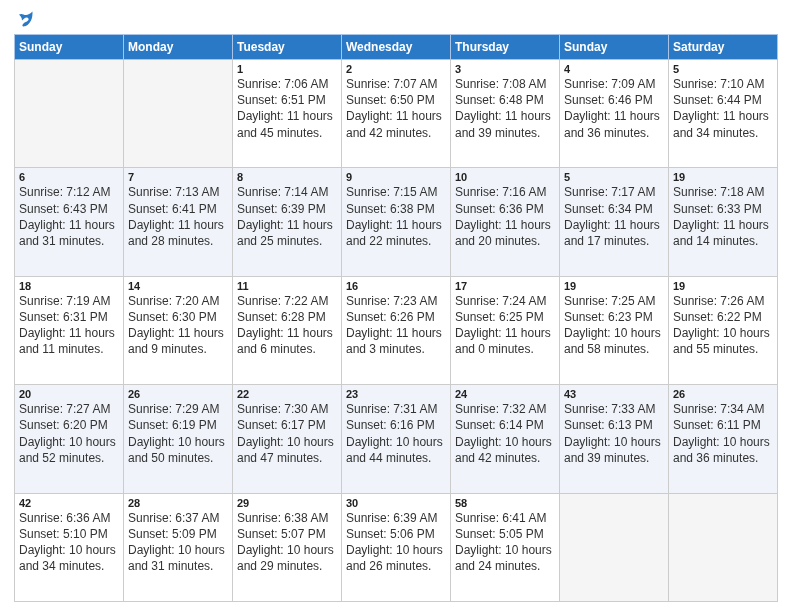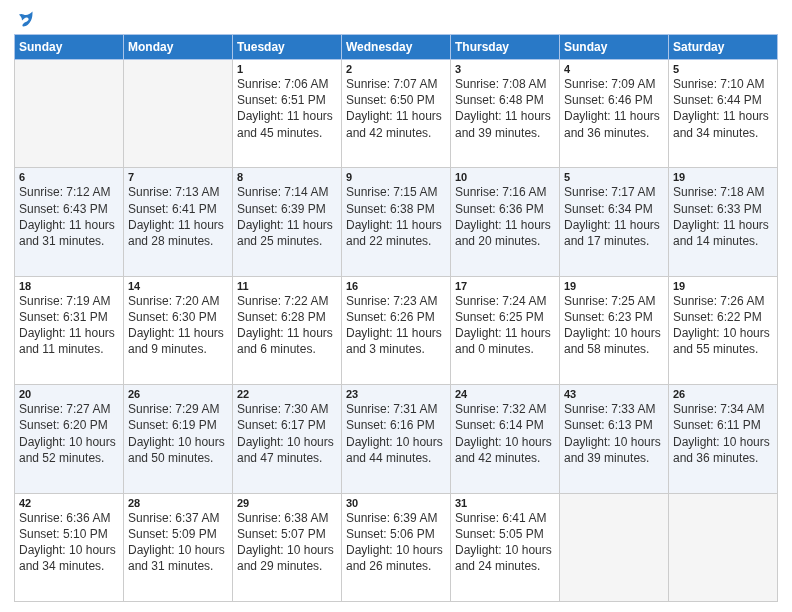--- a/index.html
+++ b/index.html
@@ -257,21 +257,21 @@
           </td>
           <td>
             <span class="day-number">29</span>
             <div class="day-info">Sunrise: 6:38 AM<br>Sunset: 5:07 PM<br>Daylight: 10 hours and 29 minutes.</div>
           </td>
           <td>
             <span class="day-number">30</span>
             <div class="day-info">Sunrise: 6:39 AM<br>Sunset: 5:06 PM<br>Daylight: 10 hours and 26 minutes.</div>
           </td>
           <td>
-            <span class="day-number">31</span>
+            <span class="day-number">58</span>
             <div class="day-info">Sunrise: 6:41 AM<br>Sunset: 5:05 PM<br>Daylight: 10 hours and 24 minutes.</div>
           </td>
           <td class="empty"></td>
           <td class="empty"></td>
         </tr>
       </tbody>
   </table>
 </div>
 
 </body></html>

